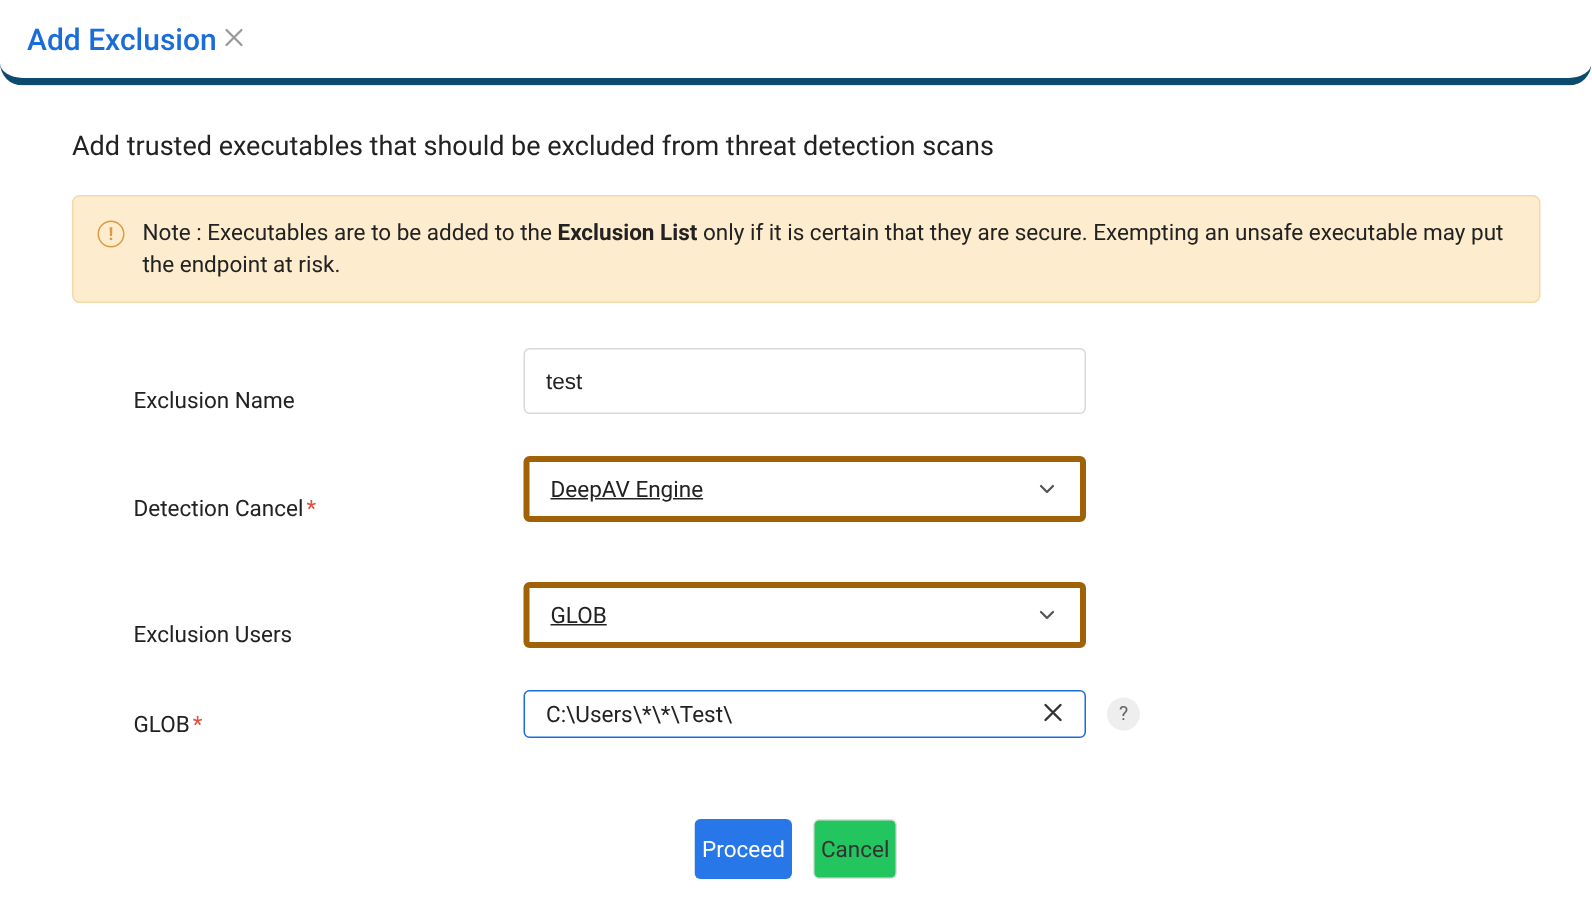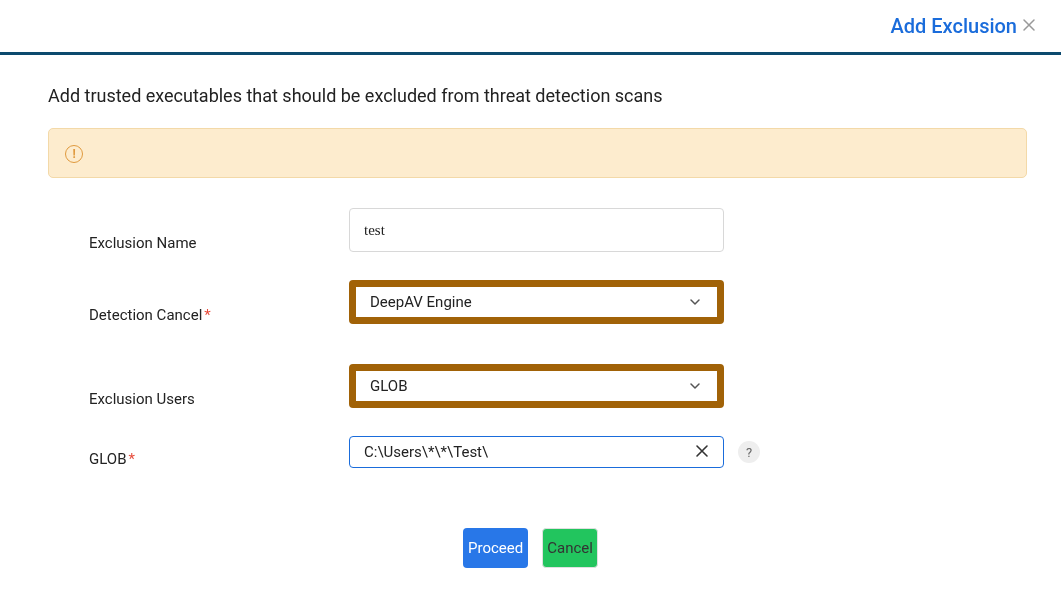--- a/index.html
+++ b/index.html
@@ -16,24 +16,25 @@
       color: #222;
     }
     .dialog {
       width: 100%;
       height: 100%;
       display: flex;
       flex-direction: column;
     }
     .header {
       display: flex;
-      justify-content: flex-end;
+      justify-content: flex-start;
       align-items: flex-start;
       padding: 14px 20px 14px 18px;
-      border-bottom: 3px solid #0c4a6e;
+      border-bottom: 5px solid #0c4a6e;
+      border-radius: 15px;
     }
     .title {
       color: #1a6cdb;
       font-size: 20px;
       font-weight: 500;
     }
     .close-btn {
       color: #999;
       font-size: 20px;
       cursor: pointer;
@@ -106,36 +107,37 @@
       gap: 14px;
     }
     .text-input {
       width: 375px;
       height: 44px;
       border: 1px solid #d8d8d8;
       border-radius: 4px;
       padding: 0 14px;
       font-size: 15px;
       color: #222;
-      font-family: Liberation Serif, serif;
+      font-family: Liberation Sans, sans-serif;
       outline: none;
     }
     .select-input {
       width: 375px;
       height: 44px;
-      border: 7px solid #a16207;
+      border: 4px solid #a16207;
       border-radius: 4px;
       padding: 0 40px 0 14px;
       font-size: 15px;
       color: #222;
       background: #fff;
       position: relative;
       display: flex;
       align-items: center;
       cursor: pointer;
+      text-decoration: underline;
     }
     .chevron {
       position: absolute;
       right: 16px;
       top: 50%;
       transform: translateY(-50%);
       width: 12px;
       height: 12px;
     }
     .chevron svg {
@@ -215,20 +217,23 @@
           <path d="M3 3 L13 13 M13 3 L3 13" stroke="#999" stroke-width="1.5" fill="none" stroke-linecap="round"></path>
         </svg>
     </div>
   </div>
 
   <div class="content">
     <div class="subtitle">Add trusted executables that should be excluded from threat detection scans</div>
 
     <div class="note-banner">
       <div class="note-icon">!</div>
+      <div class="note-text">
+        <span>Note : Executables are to be added to the </span><b>Exclusion List</b><span> only if it is certain that they are secure. Exempting an unsafe executable may put the endpoint at risk.</span>
+      </div>
     </div>
 
     <div class="form-row">
       <div class="form-label">Exclusion Name</div>
       <div class="input-wrapper">
         <input type="text" class="text-input" value="test" style="">
       </div>
     </div>
 
     <div class="form-row">

